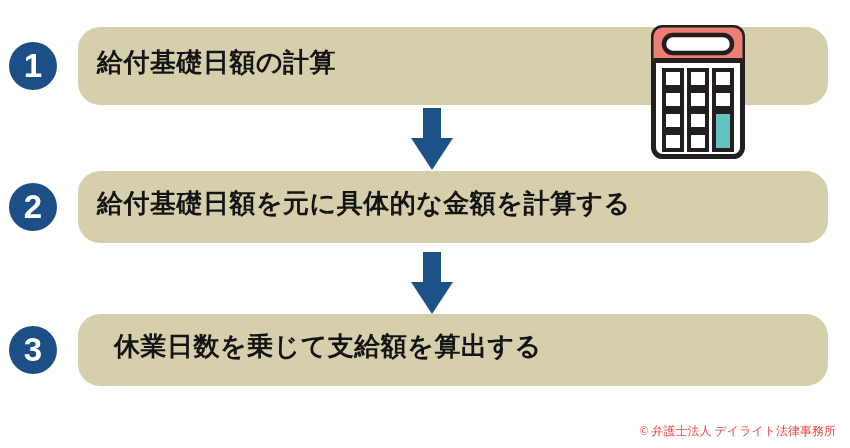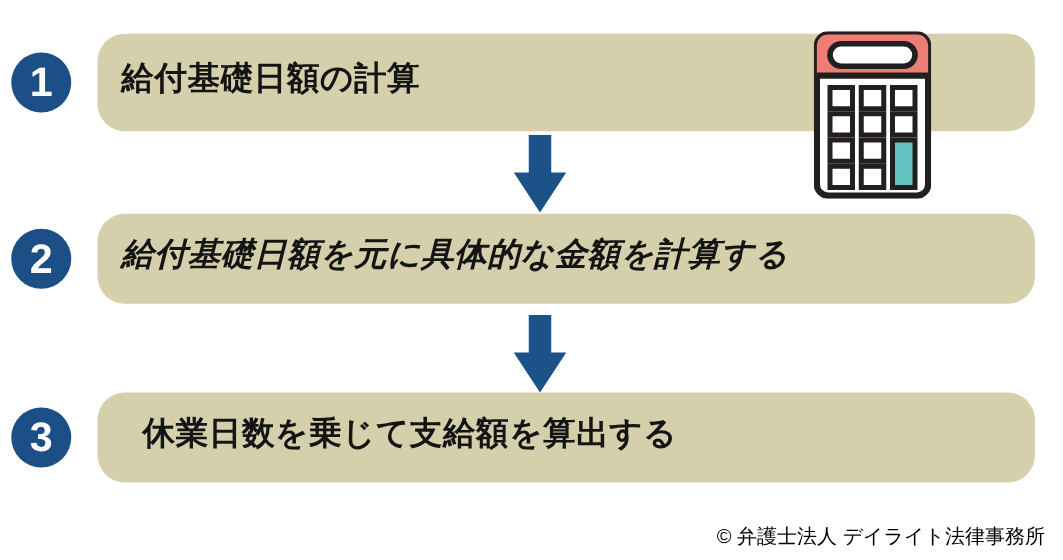--- a/index.html
+++ b/index.html
@@ -76,23 +76,23 @@
     top: 25px;
     width: 94px;
     height: 134px;
   }
 
   
   #footer-credit {
     position: absolute;
     right: 14px;
     bottom: 8px;
-    font-size: 16px;
-    color: #000000;
-    font-family: Liberation Sans, sans-serif;
+    font-size: 12px;
+    color: #ef4444;
+    font-family: Liberation Serif, serif;
     white-space: nowrap;
   }
 </style>
 </head>
 <body>
 
 <div id="canvas">
 
   <div class="step-row">
     <div class="step-bar" style="left:78px; top:27px; width:750px; height:78px;"></div>
@@ -102,21 +102,21 @@
 
   <div class="arrow" style="left:411px; top:108px;">
     <svg width="42" height="62" viewBox="0 0 42 62" xmlns="http://www.w3.org/2000/svg">
       <polygon points="12,0 30,0 30,30 42,30 21,62 0,30 12,30" fill="#1b5288"></polygon>
     </svg>
   </div>
 
   <div class="step-row">
     <div class="step-bar" style="left:78px; top:171px; width:750px; height:72px;"></div>
     <div class="step-badge" style="left:9px; top:183px;">2</div>
-    <div class="step-bar-label" style="left:97px; top:190px;font-style:italic;">給付基礎日額を元に具体的な金額を計算する</div>
+    <div class="step-bar-label" style="left:97px; top:190px;">給付基礎日額を元に具体的な金額を計算する</div>
   </div>
 
   <div class="arrow" style="left:411px; top:252px;">
     <svg width="42" height="62" viewBox="0 0 42 62" xmlns="http://www.w3.org/2000/svg">
       <polygon points="12,0 30,0 30,30 42,30 21,62 0,30 12,30" fill="#1b5288"></polygon>
     </svg>
   </div>
 
   <div class="step-row">
     <div class="step-bar" style="left:78px; top:314px; width:750px; height:72px;"></div>

